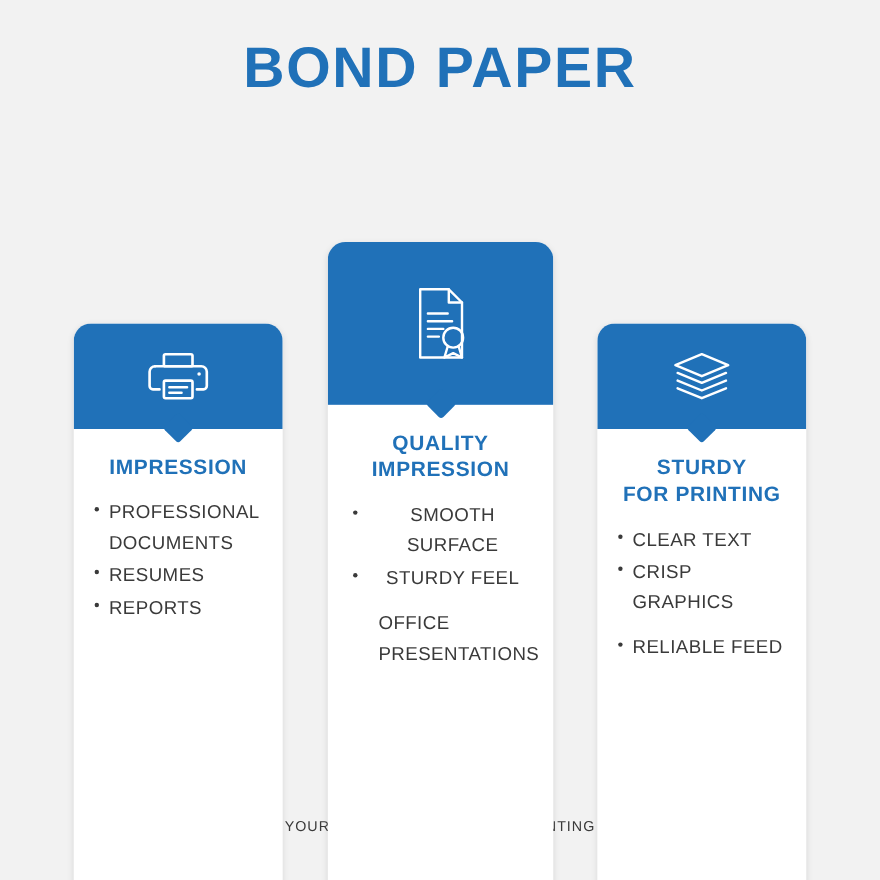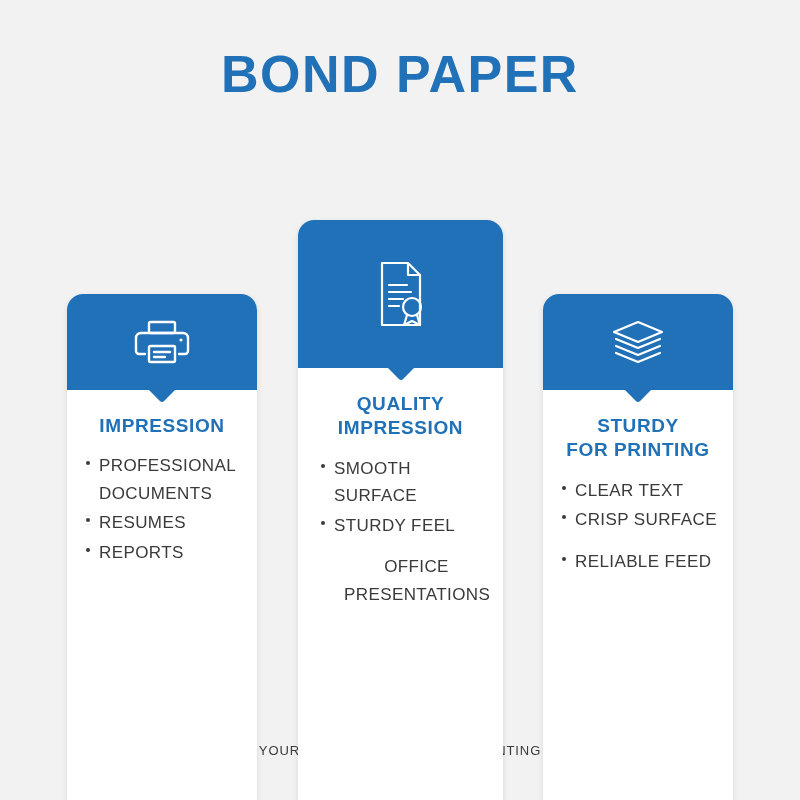--- a/index.html
+++ b/index.html
@@ -14,21 +14,21 @@
     overflow: hidden;
   }
   .poster {
     position: relative;
     width: 800px;
     height: 800px;
     background: #f2f2f2;
   }
   .title {
     position: absolute;
-    top: 44px;
+    top: 32px;
     left: 0;
     width: 800px;
     text-align: center;
     font-size: 52px;
     font-weight: bold;
     letter-spacing: 1.5px;
     color: #2071b8;
   }
   .cards {
     position: absolute;
@@ -130,23 +130,23 @@
     height: 4px;
     border-radius: 50%;
     background: #3a3a3a;
   }
   .card-list li.nobullet {
     padding-left: 0;
     text-align: center;
     margin-top: 14px;
   }
   .card-list li.nobullet::before { display: none; }
-  .card-center .card-list li { text-align: left; padding-left: 22px; }
+  .card-center .card-list li { text-align: center; padding-left: 22px; }
   .card-center .card-list li::before { left: 9px; }
-  .card-center .card-list li.nobullet { text-align: center; padding-left: 0; margin-left: 32px; }
+  .card-center .card-list li.nobullet { text-align: left; padding-left: 0; margin-left: 32px; }
   .icon-svg { display: block; }
   .footer {
     position: absolute;
     bottom: 42px;
     left: 0;
     width: 800px;
     text-align: center;
     color: #3a3a3a;
     font-size: 13px;
     letter-spacing: 0.9px;
@@ -219,21 +219,21 @@
             <path d="M8 35 30 44l22-9"></path>
           </svg>
         </span>
         <div class="notch"></div>
       </div>
       <div class="card-body">
         <div class="card-title">STURDY
 FOR PRINTING</div>
         <ul class="card-list">
           <li>CLEAR TEXT</li>
-          <li>CRISP SURFACE</li>
+          <li>CRISP GRAPHICS</li>
           <li style="margin-top:14px">RELIABLE FEED</li>
         </ul>
       </div>
     </div>
 
   </div>
 
   <div class="footer">YOUR CHOICE FOR PREMIUM PRINTING</div>
 </div>
 

